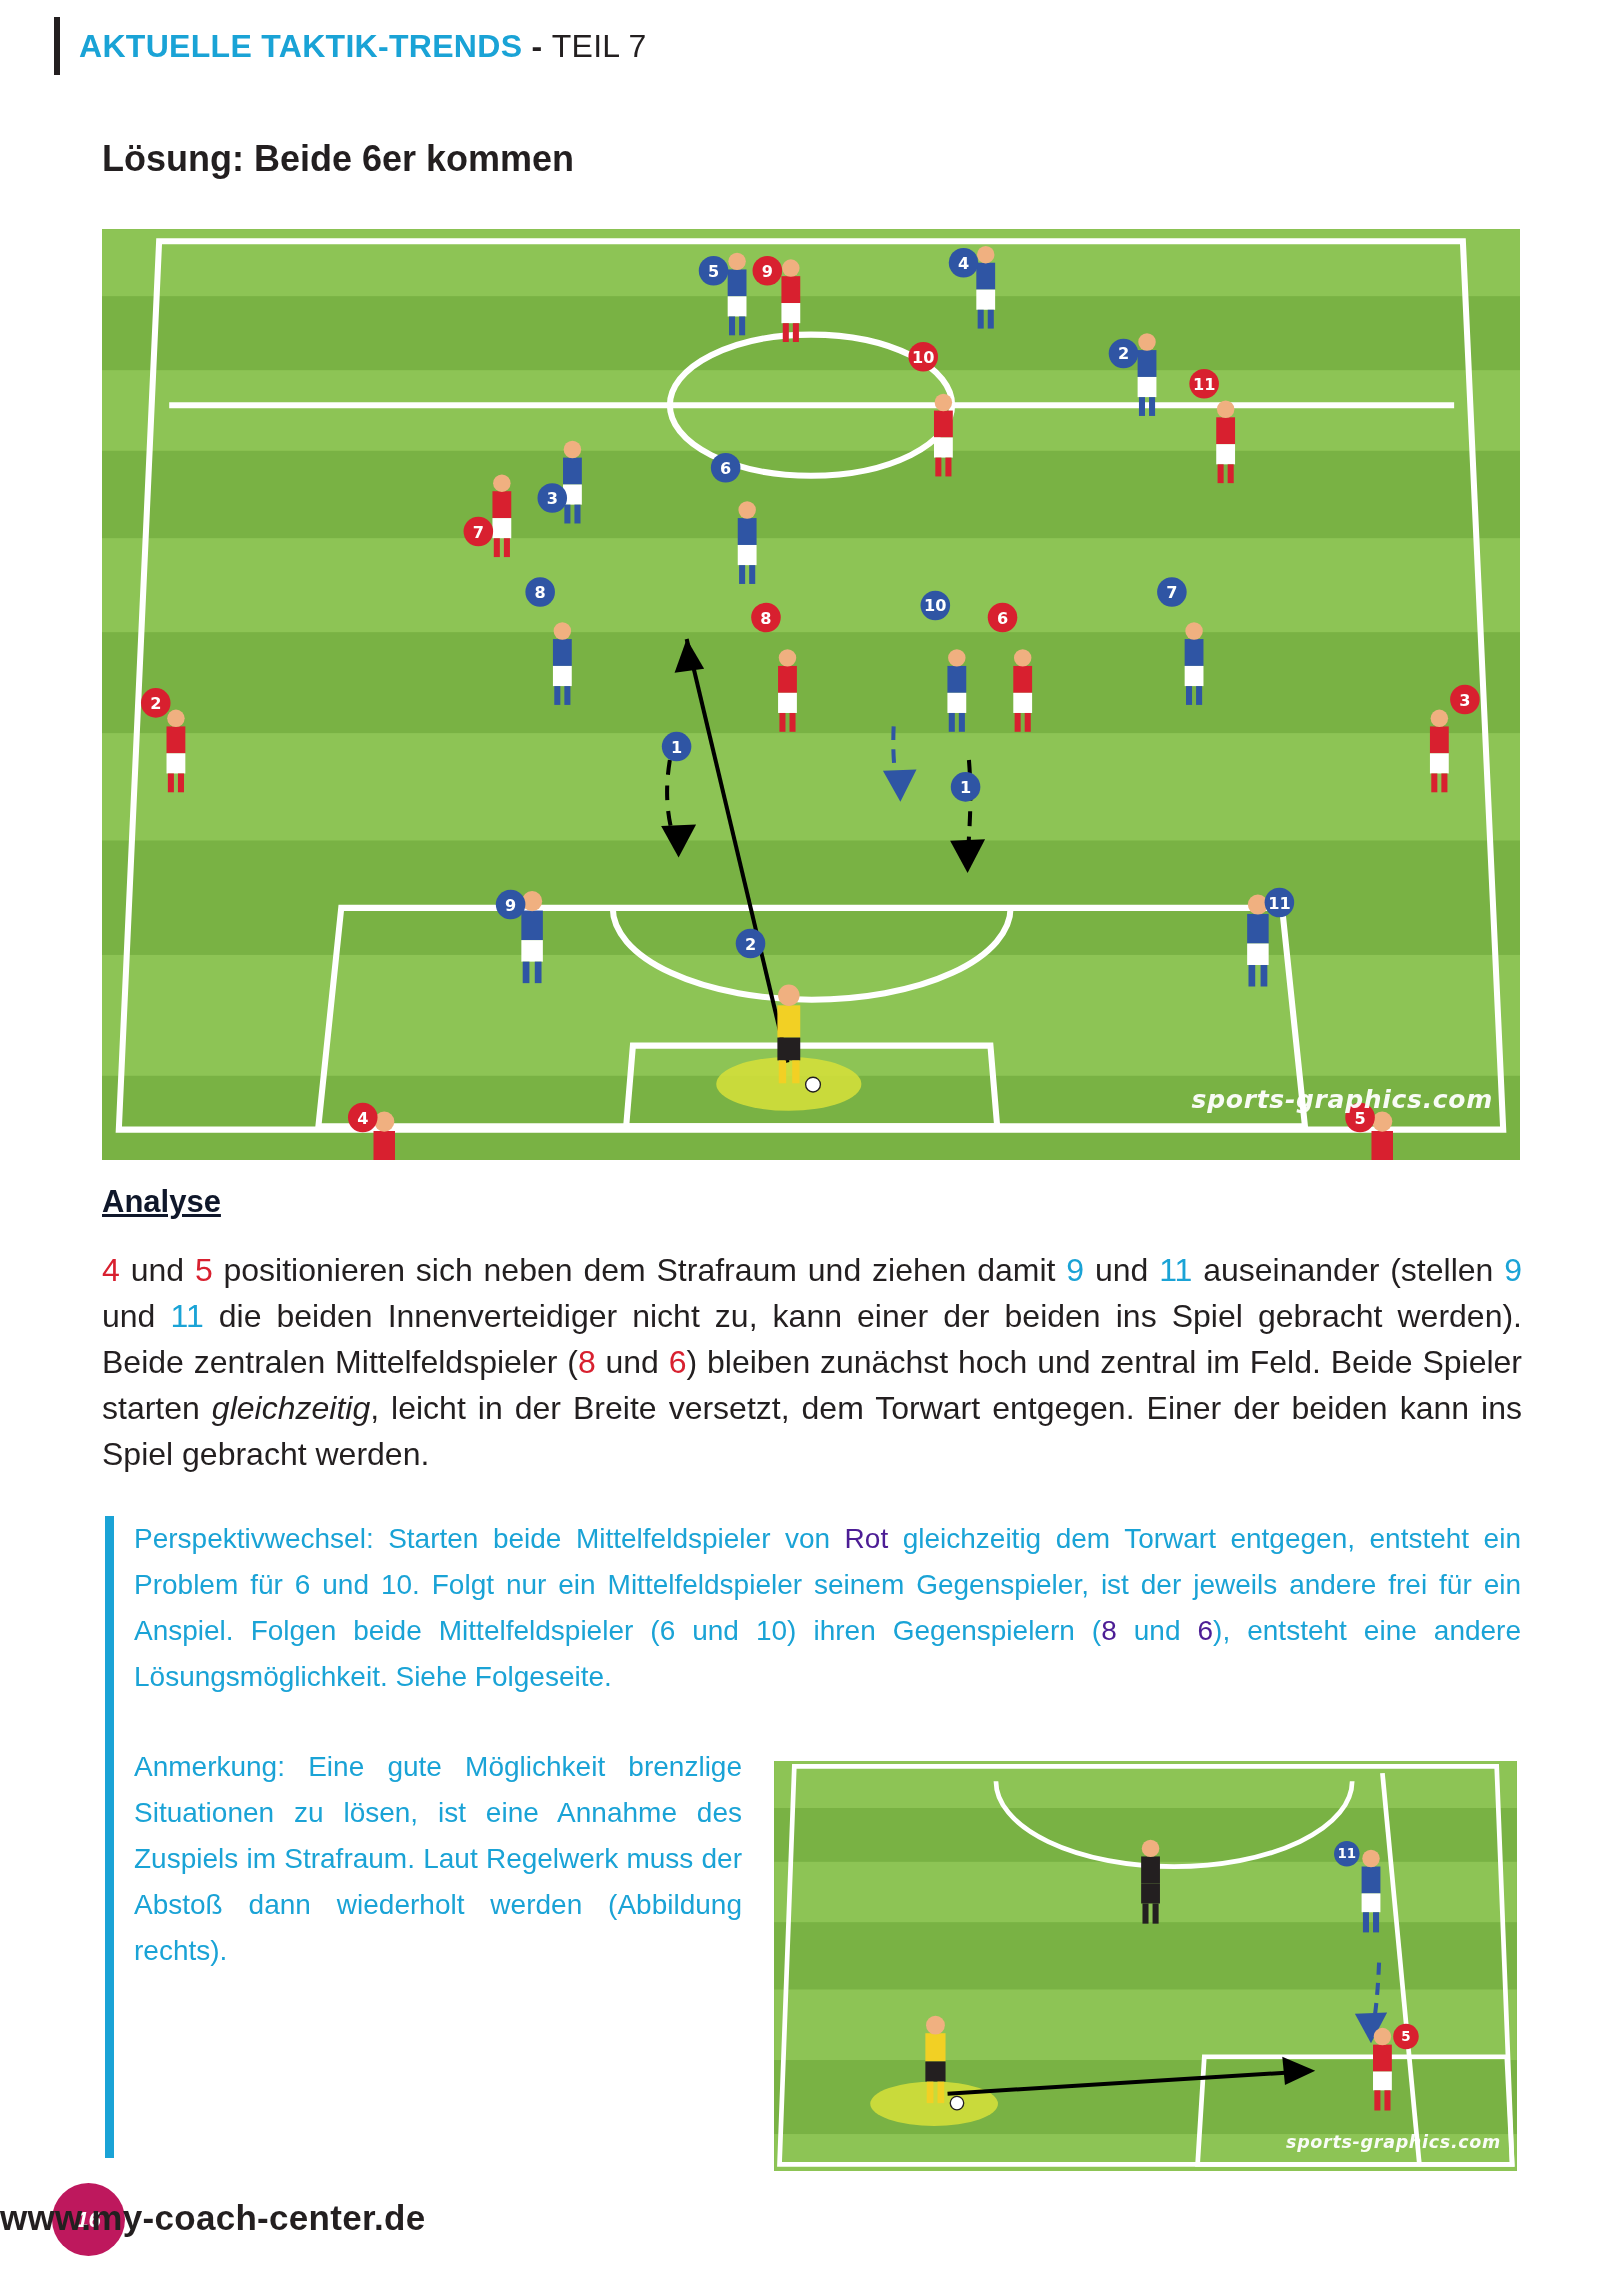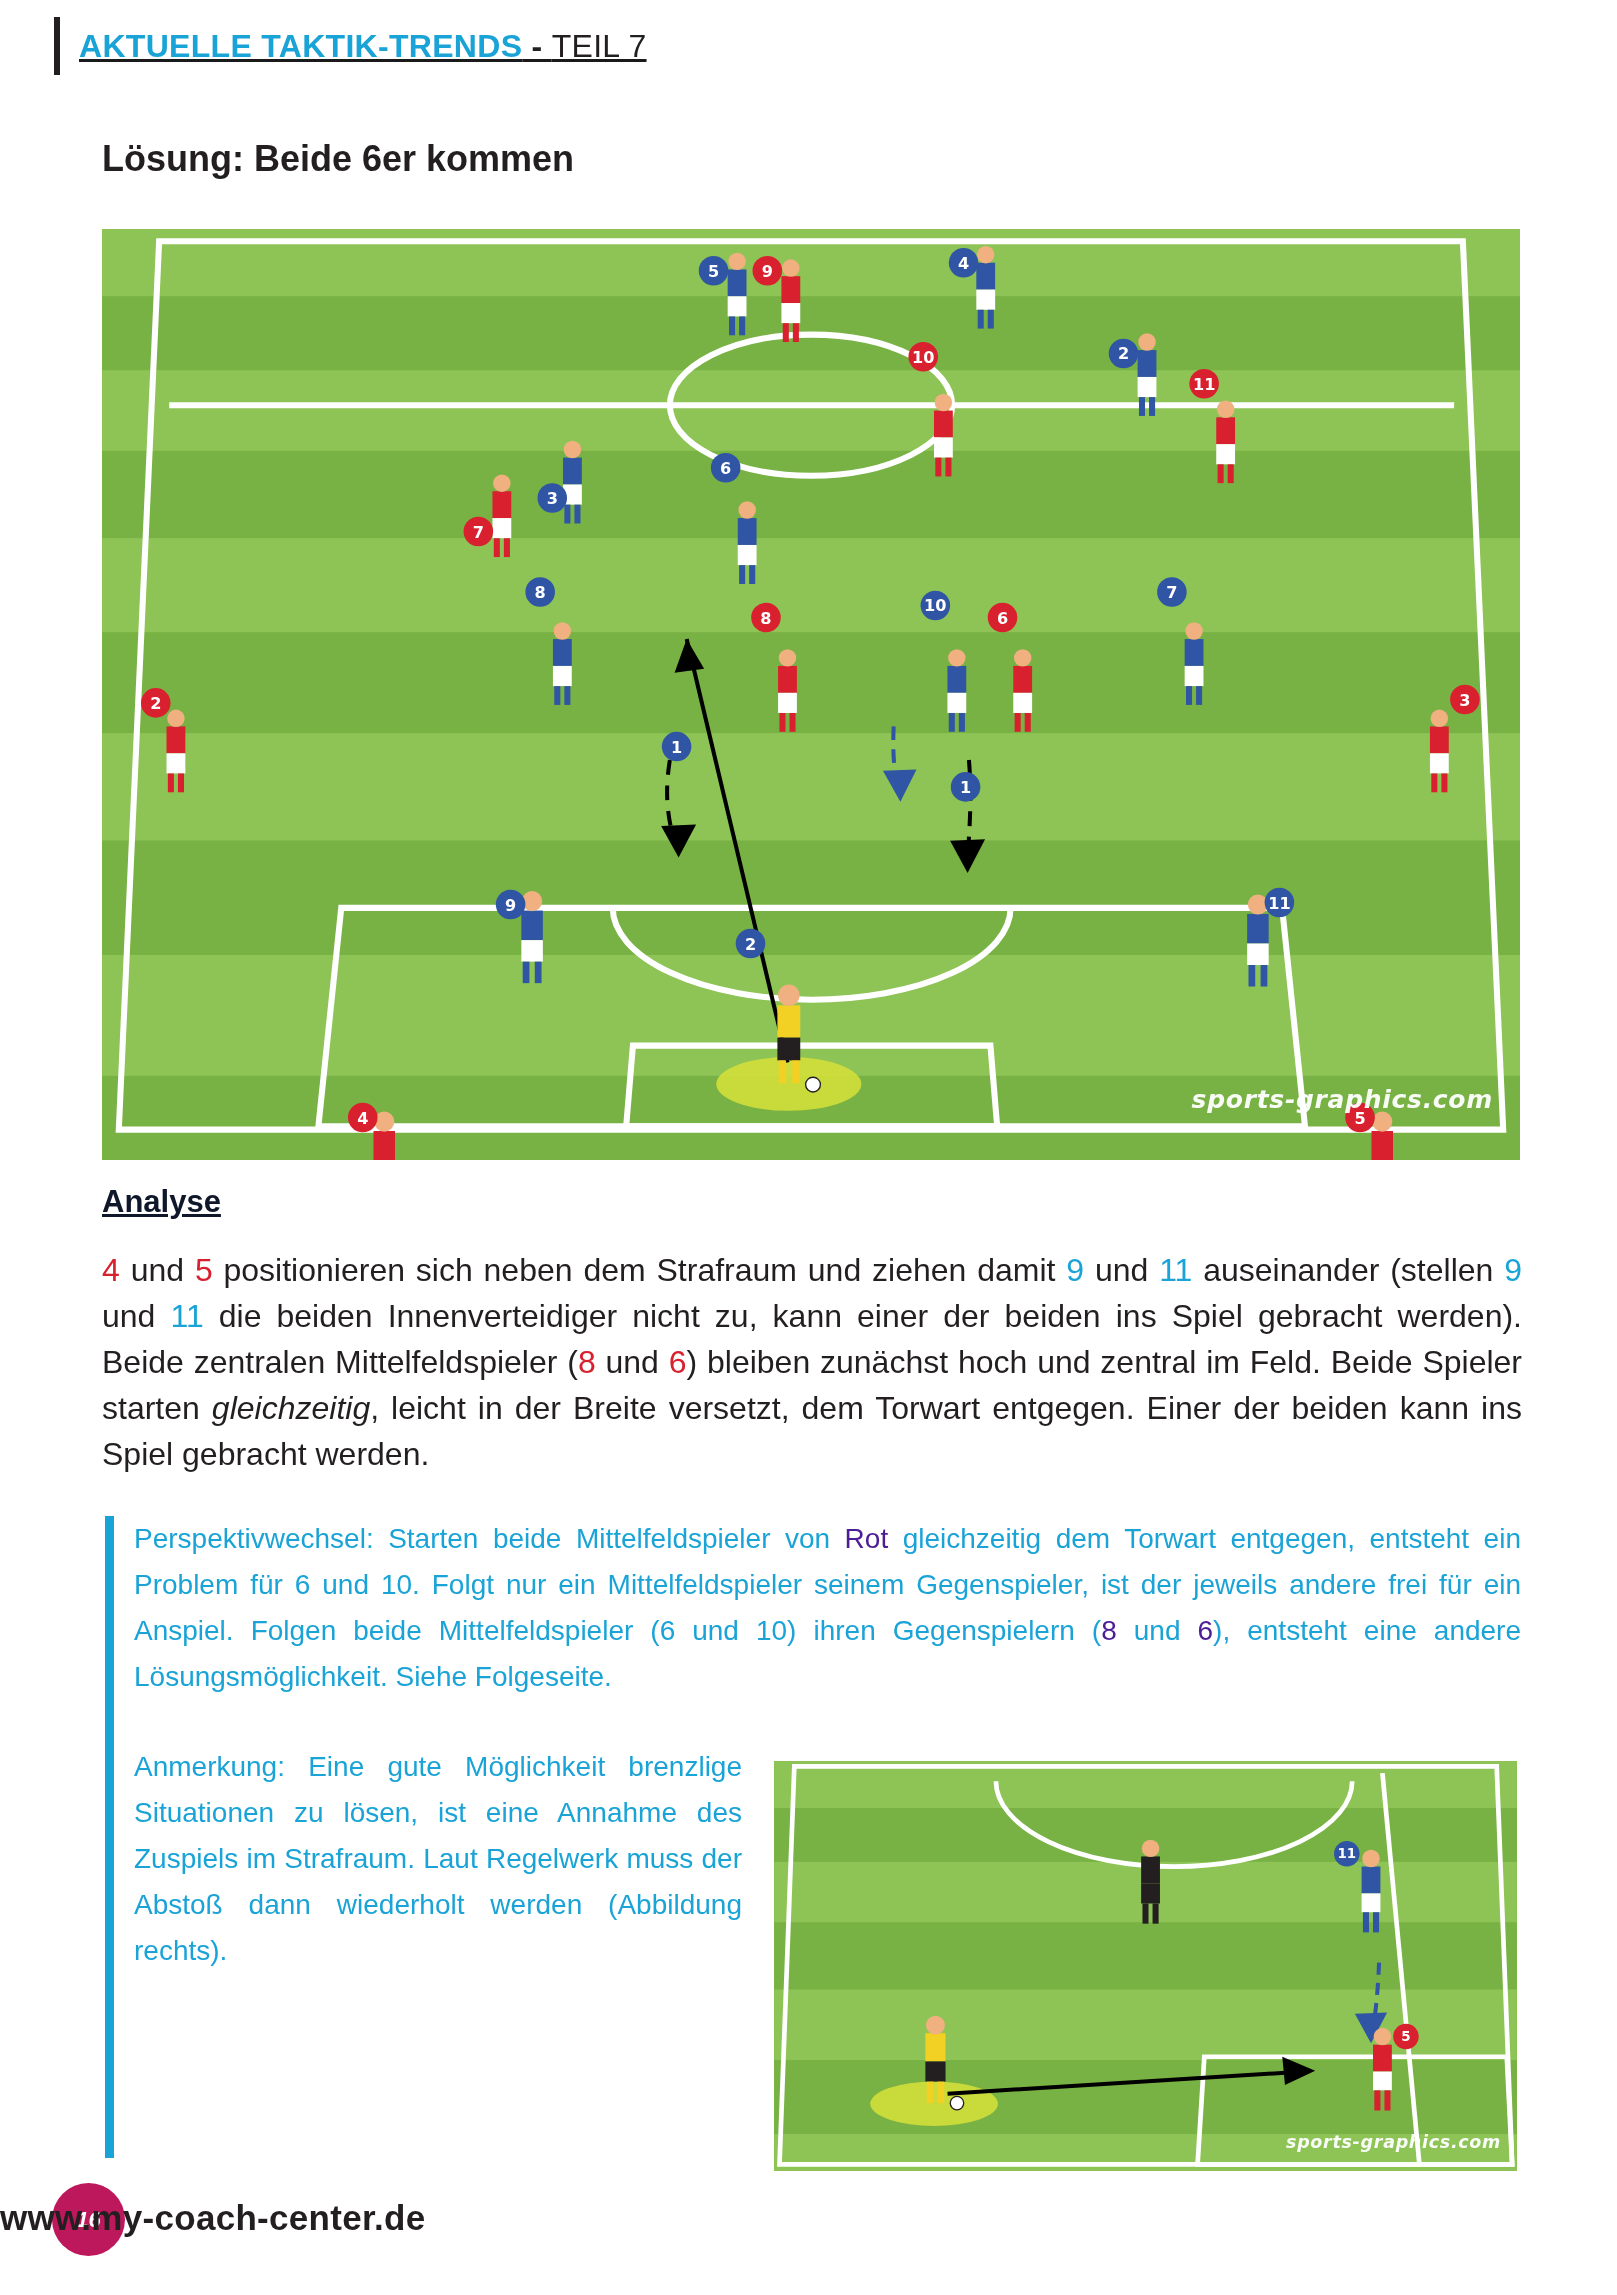--- a/index.html
+++ b/index.html
@@ -24,21 +24,20 @@
   }
 
   
   .header {
     position: absolute;
     left: 54px;
     top: 17px;
     display: flex;
     align-items: center;
     gap: 19px;
-    text-decoration: underline;
   }
   .header-bar {
     width: 6px;
     height: 58px;
     background: #231f20;
   }
   .header-text {
     font-size: 32px;
     font-weight: bold;
     letter-spacing: 0.3px;

